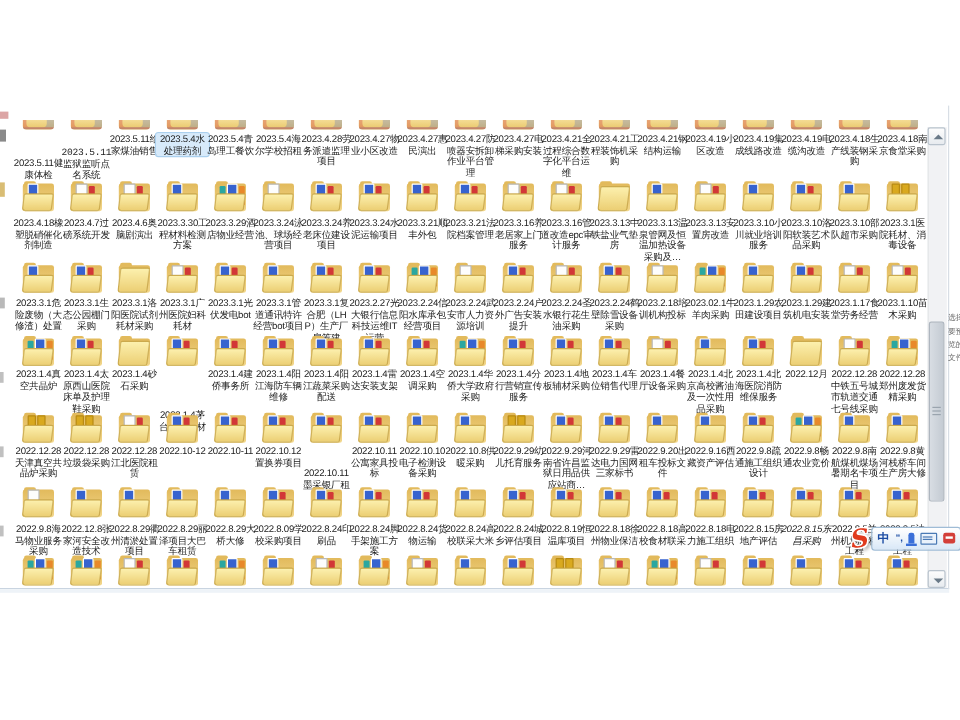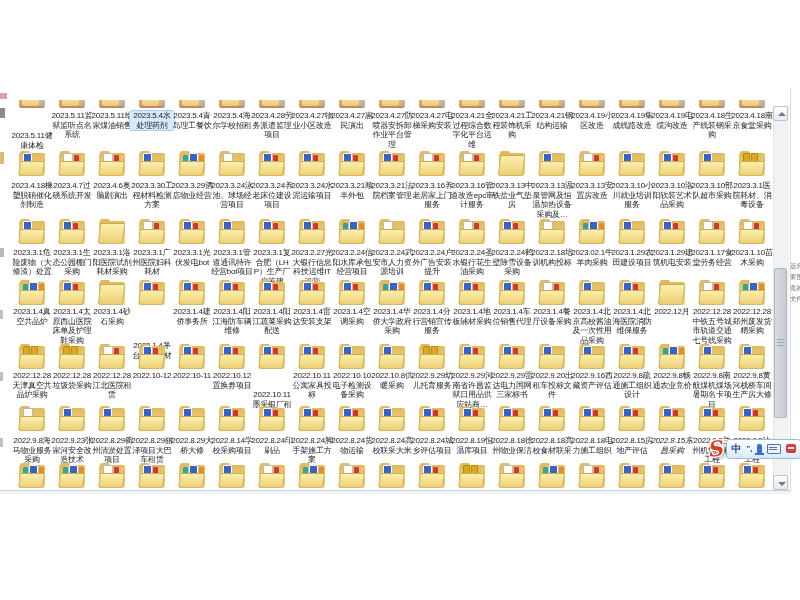--- a/index.html
+++ b/index.html
@@ -92,21 +92,21 @@
       <div class="stub" style="left: 539px; top: 100px;"></div>
       <div class="stub" style="left: 579px; top: 100px;"></div>
       <div class="stub" style="left: 619px; top: 100px;"></div>
       <div class="stub" style="left: 659px; top: 100px;"></div>
       <div class="stub" style="left: 699px; top: 100px;"></div>
       <div class="stub" style="left: 739px; top: 100px;"></div>
       <div class="item" style="left: 10px; top: 111px;">
         <div class="flabel" style="left: 0px; top: 0px; margin-top: 20px;">2023.5.11健康体检</div>
       </div>
       <div class="item" style="left: 50px; top: 111px;">
-        <div class="flabel" style="left: 0px; top: 0px;">2023.5.11监狱监听点名系统</div>
+        <div class="flabel" style="left: 0px; top: 12px; font-family: Liberation Mono, monospace;">2023.5.11监狱监听点名系统</div>
       </div>
       <div class="item" style="left: 90px; top: 111px;">
         <div class="flabel" style="left: 0px; top: 0px;">2023.5.11给家煤油销售</div>
       </div>
       <div class="item" style="left: 130px; top: 111px;">
         <div class="flabel selected" style="left: 0px; top: 0px;">2023.5.4水处理药剂</div>
       </div>
       <div class="item" style="left: 170px; top: 111px;">
         <div class="flabel" style="left: 0px; top: 0px;">2023.5.4青岛理工餐饮</div>
       </div>
@@ -972,21 +972,21 @@
         <div class="flabel" style="left: 0px; top: 30px;">2022.9.8海马物业服务采购</div>
       </div>
       <div class="item" style="left: 50px; top: 406px;">
         <div class="folder v-doc-blue" style="left: 8px; top: 0px;">
           <span class="f-back"></span>
           <span class="f-docs">
             <i class="d-blue"></i>
           </span>
           <span class="f-front"></span>
         </div>
-        <div class="flabel" style="left: 0px; top: 30px;">2022.9.23张家河安全改造技术</div>
+        <div class="flabel" style="left: 0px; top: 30px;">2022.12.8张家河安全改造技术</div>
       </div>
       <div class="item" style="left: 90px; top: 406px;">
         <div class="folder v-doc-blue" style="left: 8px; top: 0px;">
           <span class="f-back"></span>
           <span class="f-docs">
             <i class="d-blue"></i>
           </span>
           <span class="f-front"></span>
         </div>
         <div class="flabel" style="left: 0px; top: 30px;">2022.8.29衢州清淤处置项目</div>
@@ -1013,21 +1013,21 @@
       </div>
       <div class="item" style="left: 210px; top: 406px;">
         <div class="folder v-docs-blue-red" style="left: 8px; top: 0px;">
           <span class="f-back"></span>
           <span class="f-docs">
             <i class="d-blue"></i>
             <i class="d-red"></i>
           </span>
           <span class="f-front"></span>
         </div>
-        <div class="flabel" style="left: 0px; top: 30px;">2022.8.14学校采购项目</div>
+        <div class="flabel" style="left: 0px; top: 30px;">2022.8.09学校采购项目</div>
       </div>
       <div class="item" style="left: 250px; top: 406px;">
         <div class="folder v-docs-blue-red" style="left: 8px; top: 0px;">
           <span class="f-back"></span>
           <span class="f-docs">
             <i class="d-blue"></i>
             <i class="d-red"></i>
           </span>
           <span class="f-front"></span>
         </div>

